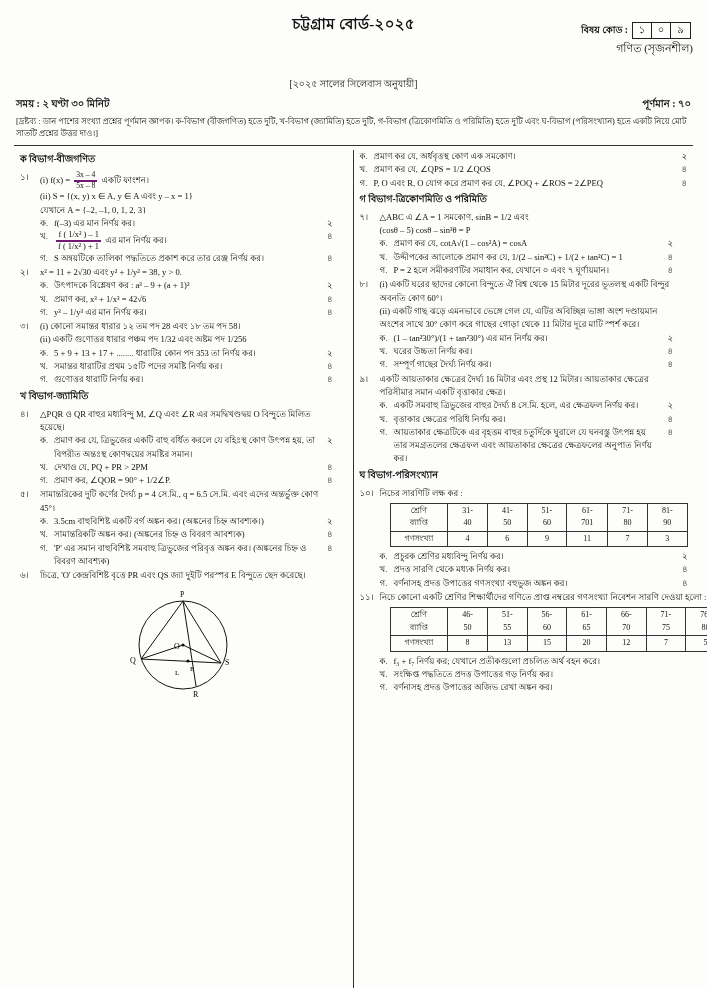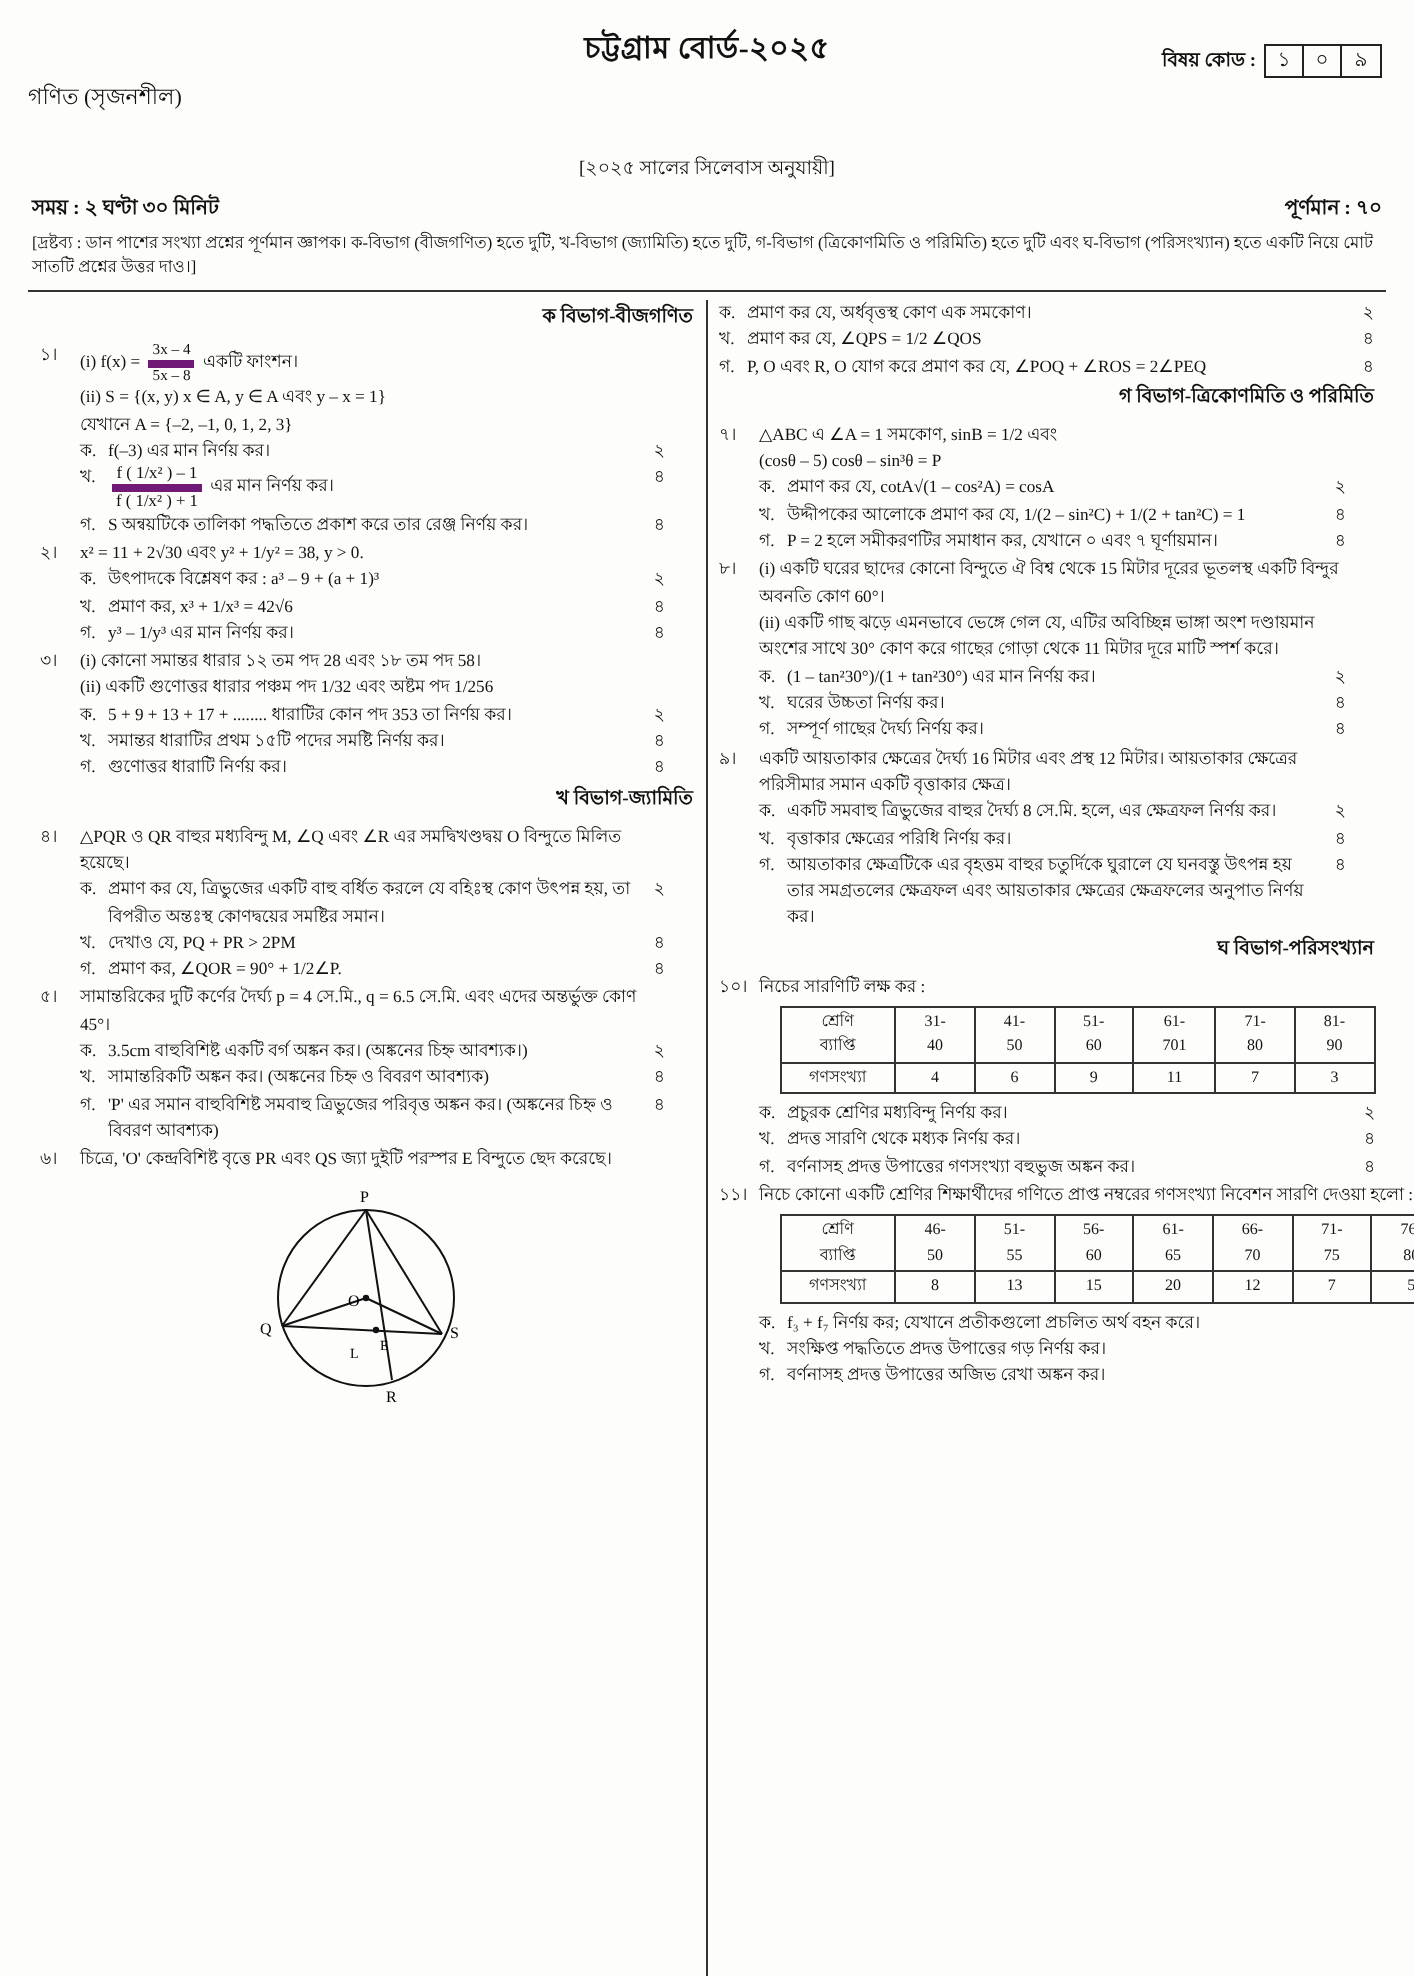--- a/index.html
+++ b/index.html
@@ -18,21 +18,21 @@
     position: relative;
   }
   .board-title {
     text-align: center;
     font-size: 15px;
     font-weight: bold;
     letter-spacing: .3px;
     margin-top: 2px;
   }
   .subject {
-    text-align: left;
+    text-align: right;
     font-size: 11px;
     margin-top: 3px;
   }
   .syllabus {
     text-align: center;
     font-size: 9.5px;
     margin-top: 18px;
   }
   .code-box {
     position: absolute;
@@ -71,21 +71,21 @@
     height: 868px;
   }
   .col {
     width: 50%;
     font-size: 8.6px;
     line-height: 1.55;
     padding: 0 6px;
   }
   .col.left { border-right: 1px solid #333; }
   .section-head {
-    text-align: right;
+    text-align: left;
     font-weight: bold;
     font-size: 9.6px;
     margin: 2px 0 4px 0;
   }
   .q {
     display: flex;
     margin-bottom: 1px;
   }
   .qnum {
     width: 20px;
@@ -113,21 +113,21 @@
   .subbody { flex: 1 1 auto; }
   .frac {
     display: inline-flex;
     flex-direction: column;
     vertical-align: middle;
     text-align: center;
     margin: 0 2px;
     font-size: 7.6px;
     line-height: 1.15;
   }
-  .frac .num { border-bottom: 4px solid #701a75; padding: 0 2px; }
+  .frac .num { border-bottom: 2px solid #701a75; padding: 0 2px; text-align: right; }
   .frac .den { padding: 0 2px; }
   .bigfrac { font-size: 8.4px; }
   table.data {
     border-collapse: collapse;
     margin: 3px 0 3px 10px;
     font-size: 8px;
   }
   table.data td {
     border: 1px solid #333;
     padding: 1px 14px;

